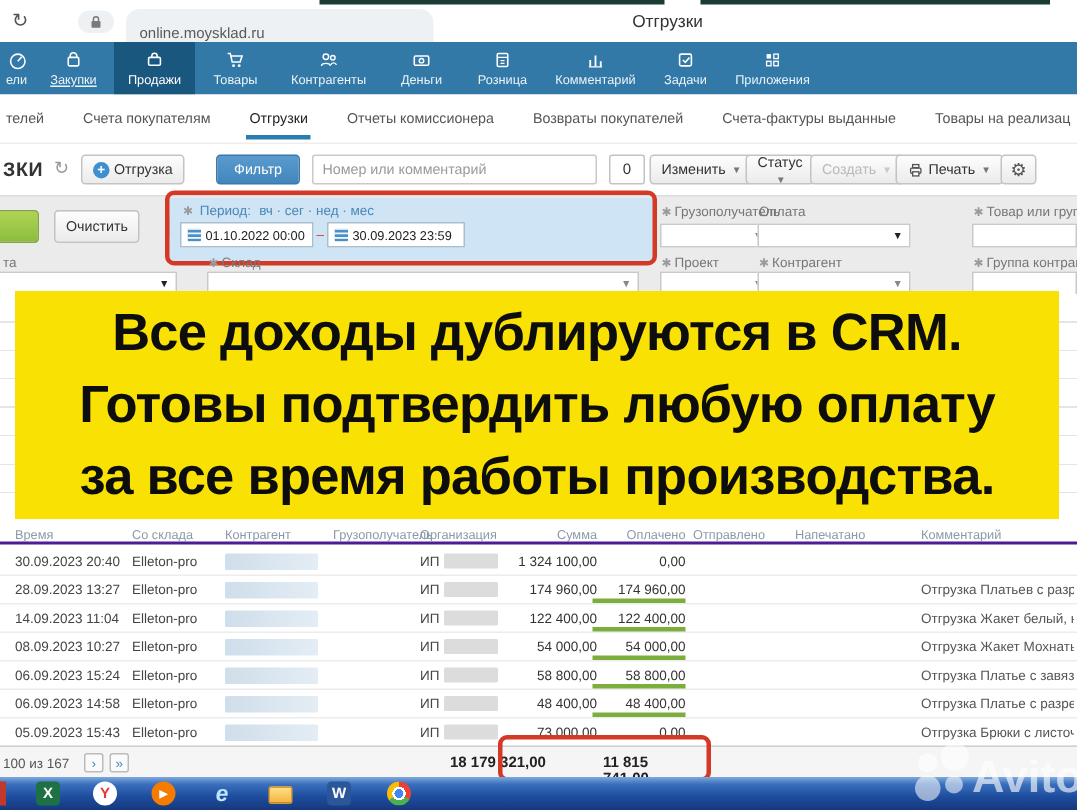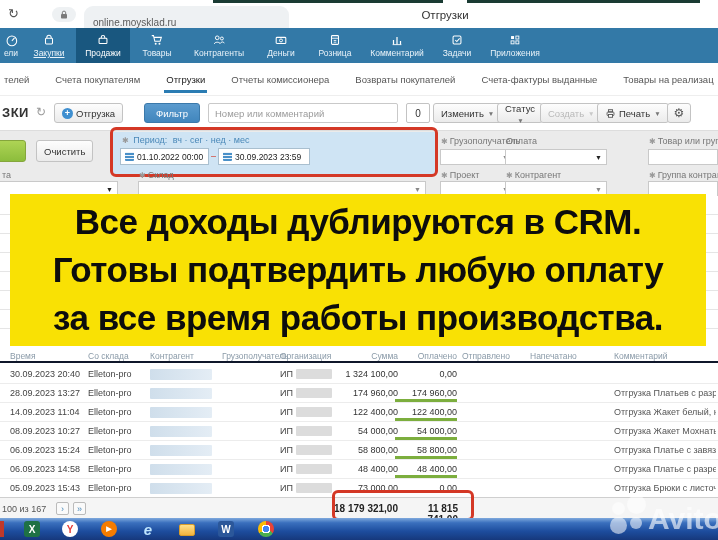--- a/index.html
+++ b/index.html
@@ -67,42 +67,42 @@
   .redbox { border:3px solid #d43826; border-radius:6px; }
 
   
   .banner { top:194px; left:10px; width:696px; height:152px; background:#f9e104;
             display:flex; flex-direction:column; align-items:center; justify-content:center; }
   .banner div { font-size:35px; line-height:48px; font-weight:bold; color:#0d0d0d;
                 letter-spacing:-0.5px; white-space:nowrap; }
   .sidestrip { background:repeating-linear-gradient(180deg,#fff 0 18px,#e5e5e5 18px 19px); }
 
   
-  .thead { top:348px; left:0; width:718px; height:15px; background:#fff; border-bottom:2px solid #0f172a; }
+  .thead { top:348px; left:0; width:718px; height:15px; background:#fff; border-bottom:2px solid #4c1d95; }
   .th { position:absolute; top:3px; font-size:8.5px; color:#8a9aa8; white-space:nowrap; }
   .rows { top:365px; left:0; width:718px; }
   .trow { position:relative; height:19px; border-bottom:1px solid #ececec; font-size:9px; color:#444; }
   .trow > span { position:absolute; top:4px; white-space:nowrap; }
   .c-time { left:10px; }
   .c-wh { left:88px; }
   .c-cpblur { left:150px; top:4px; width:62px; height:11px;
               background:linear-gradient(90deg,#cfdeeb,#e4edf5); border-radius:1px; }
   .c-org { left:280px; display:flex; align-items:center; gap:3px; }
   .orgblur { display:inline-block; width:36px; height:10px; background:#dcdcdc; border-radius:1px; }
   .c-sum { left:318px; width:80px; text-align:right; color:#333; }
   .c-paid { left:395px; width:62px; text-align:right; color:#333; }
   .c-paid.green { border-bottom:3px solid #7cae3e; padding-bottom:1px; }
   .c-comment { left:614px; width:102px; overflow:hidden; color:#555; }
 
   
   .footer { top:497px; left:0; width:718px; height:21px; background:#f5f5f5; border-top:1px solid #cfcfcf; }
   .pgbtn { position:absolute; top:4px; width:13px; height:13px; background:#fafafa; border:1px solid #bbb;
            border-radius:2px; font-size:9px; color:#4a88b8; display:flex; align-items:center;
            justify-content:center; }
-  .total { position:absolute; top:5px; font-size:10px; font-weight:bold; color:#222; text-align:right; }
+  .total { position:absolute; top:5px; font-size:10px; font-weight:bold; color:#222; text-align:left; }
 
   
   .taskbar { top:518px; left:0; width:718px; height:22px;
              background:linear-gradient(180deg,#7fa9dd 0%,#3a6fbd 22%,#1d4d9e 60%,#16387c 100%); }
   .ti { position:absolute; top:3px; width:16px; height:16px; border-radius:3px; display:flex;
         align-items:center; justify-content:center; font-size:10px; font-weight:bold; color:#fff; }
   .ti-excel { background:#1e7145; }
   .ti-yandex { background:#fff; color:#e53935; border-radius:50%; }
   .ti-player { background:#f57c00; border-radius:50%; font-size:7px; }
   .ti-ie { color:#bfe6ff; font-size:15px; font-style:italic; }

